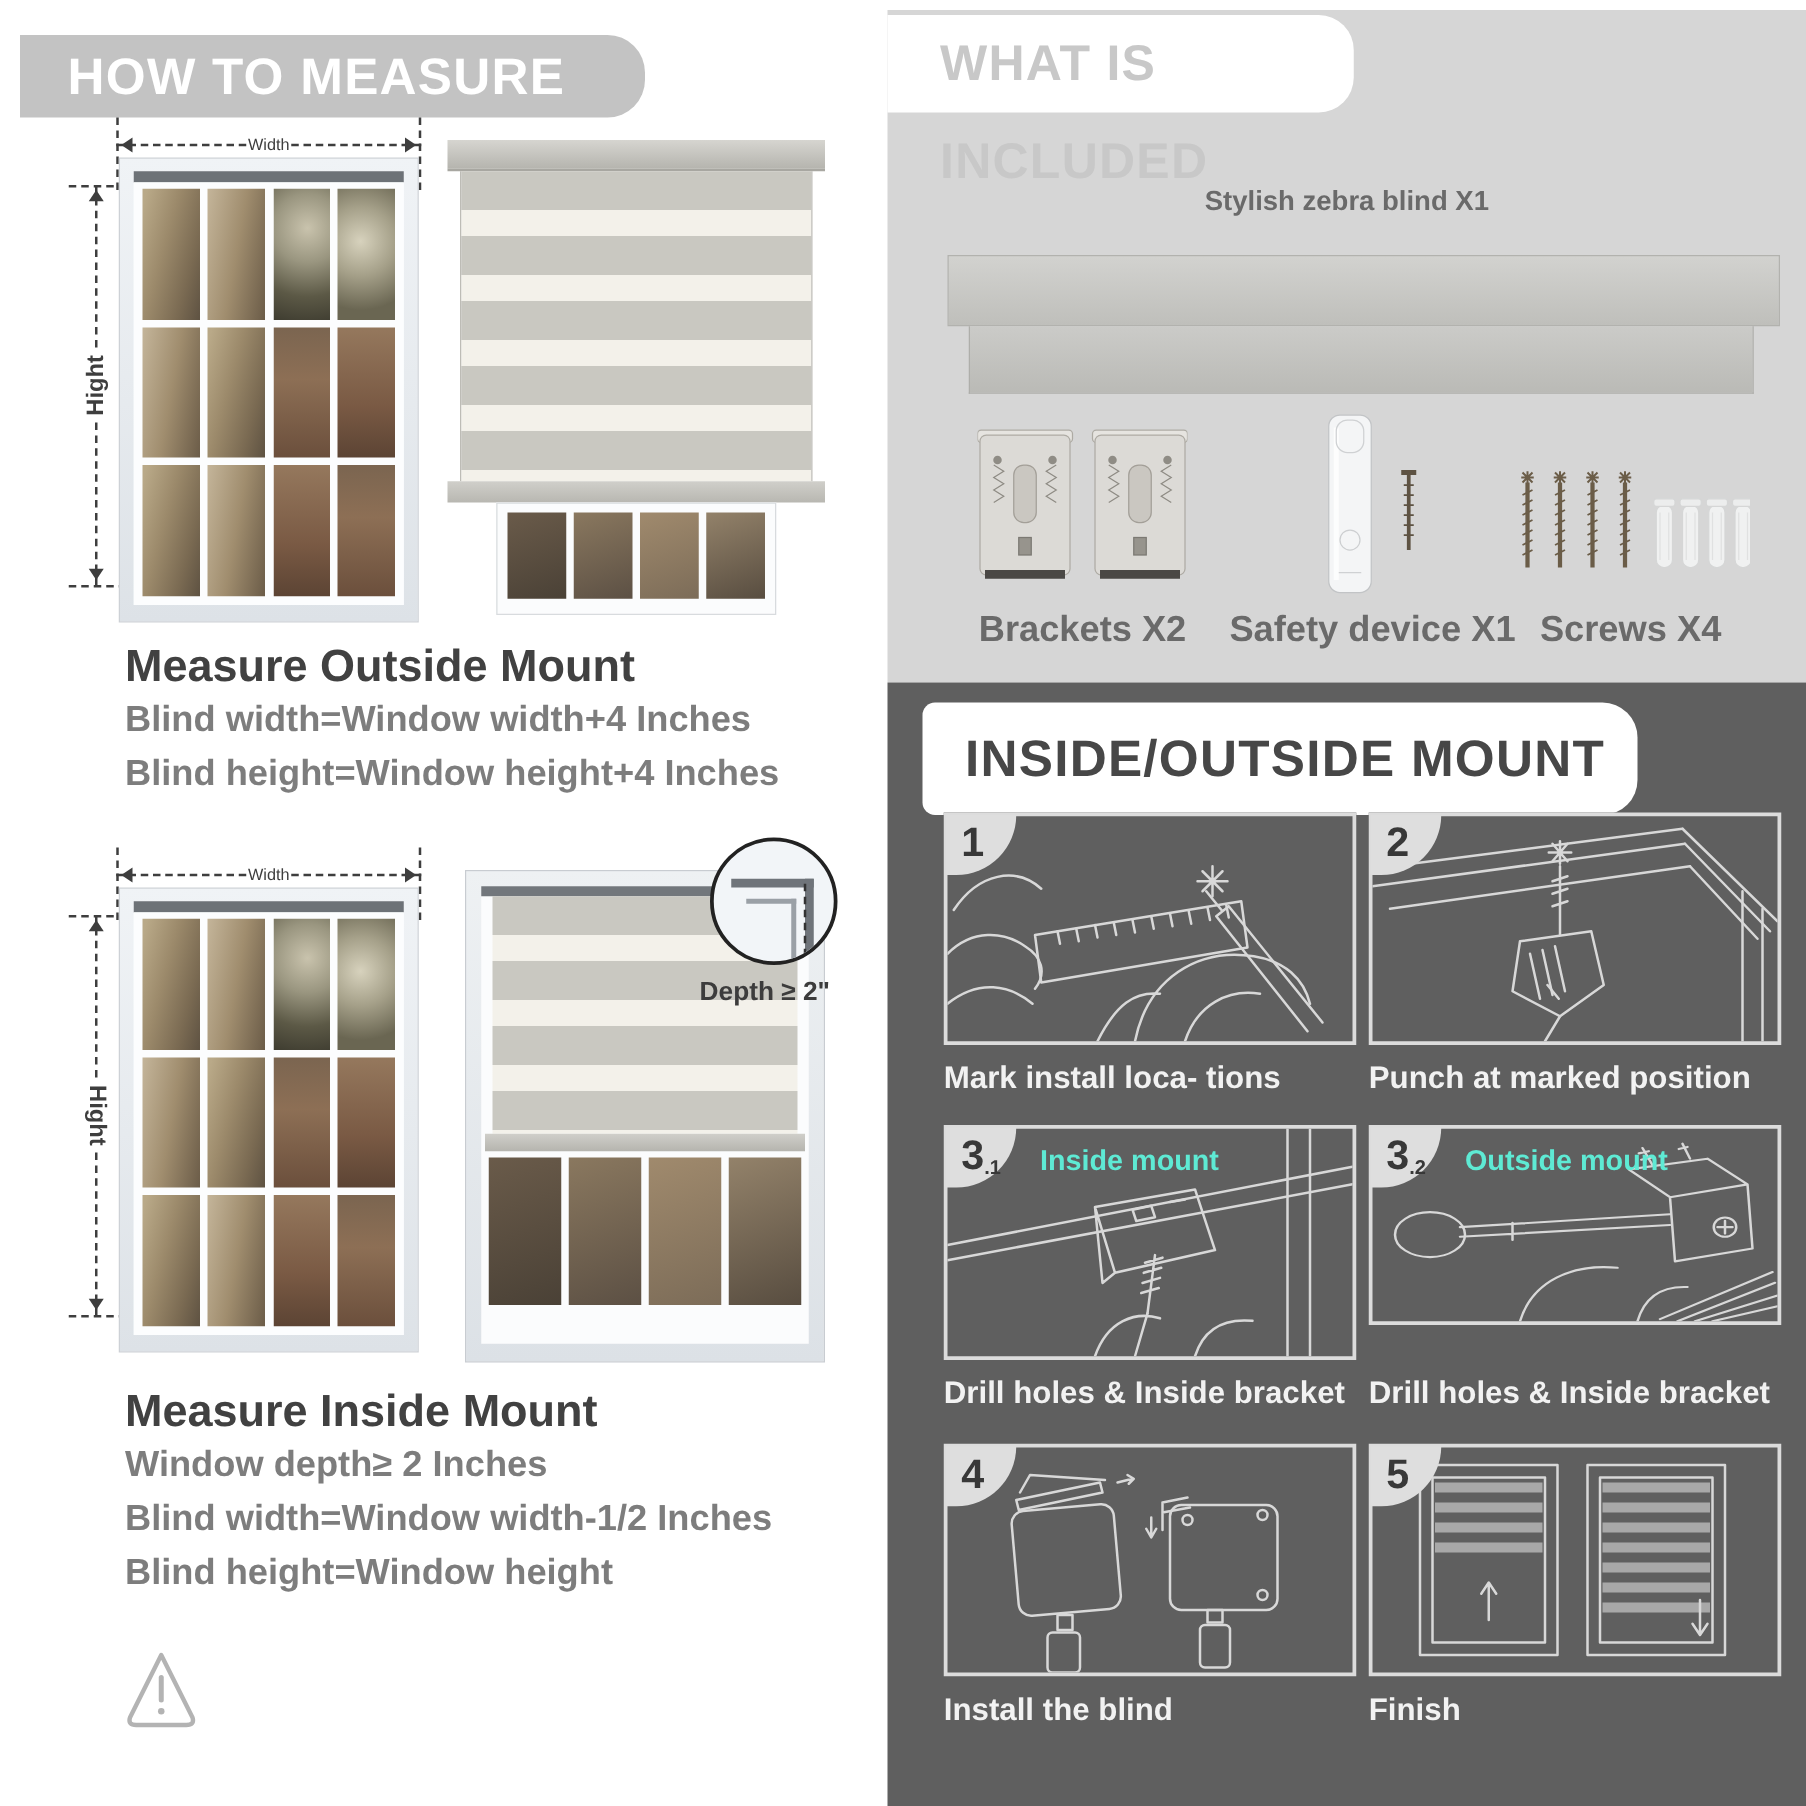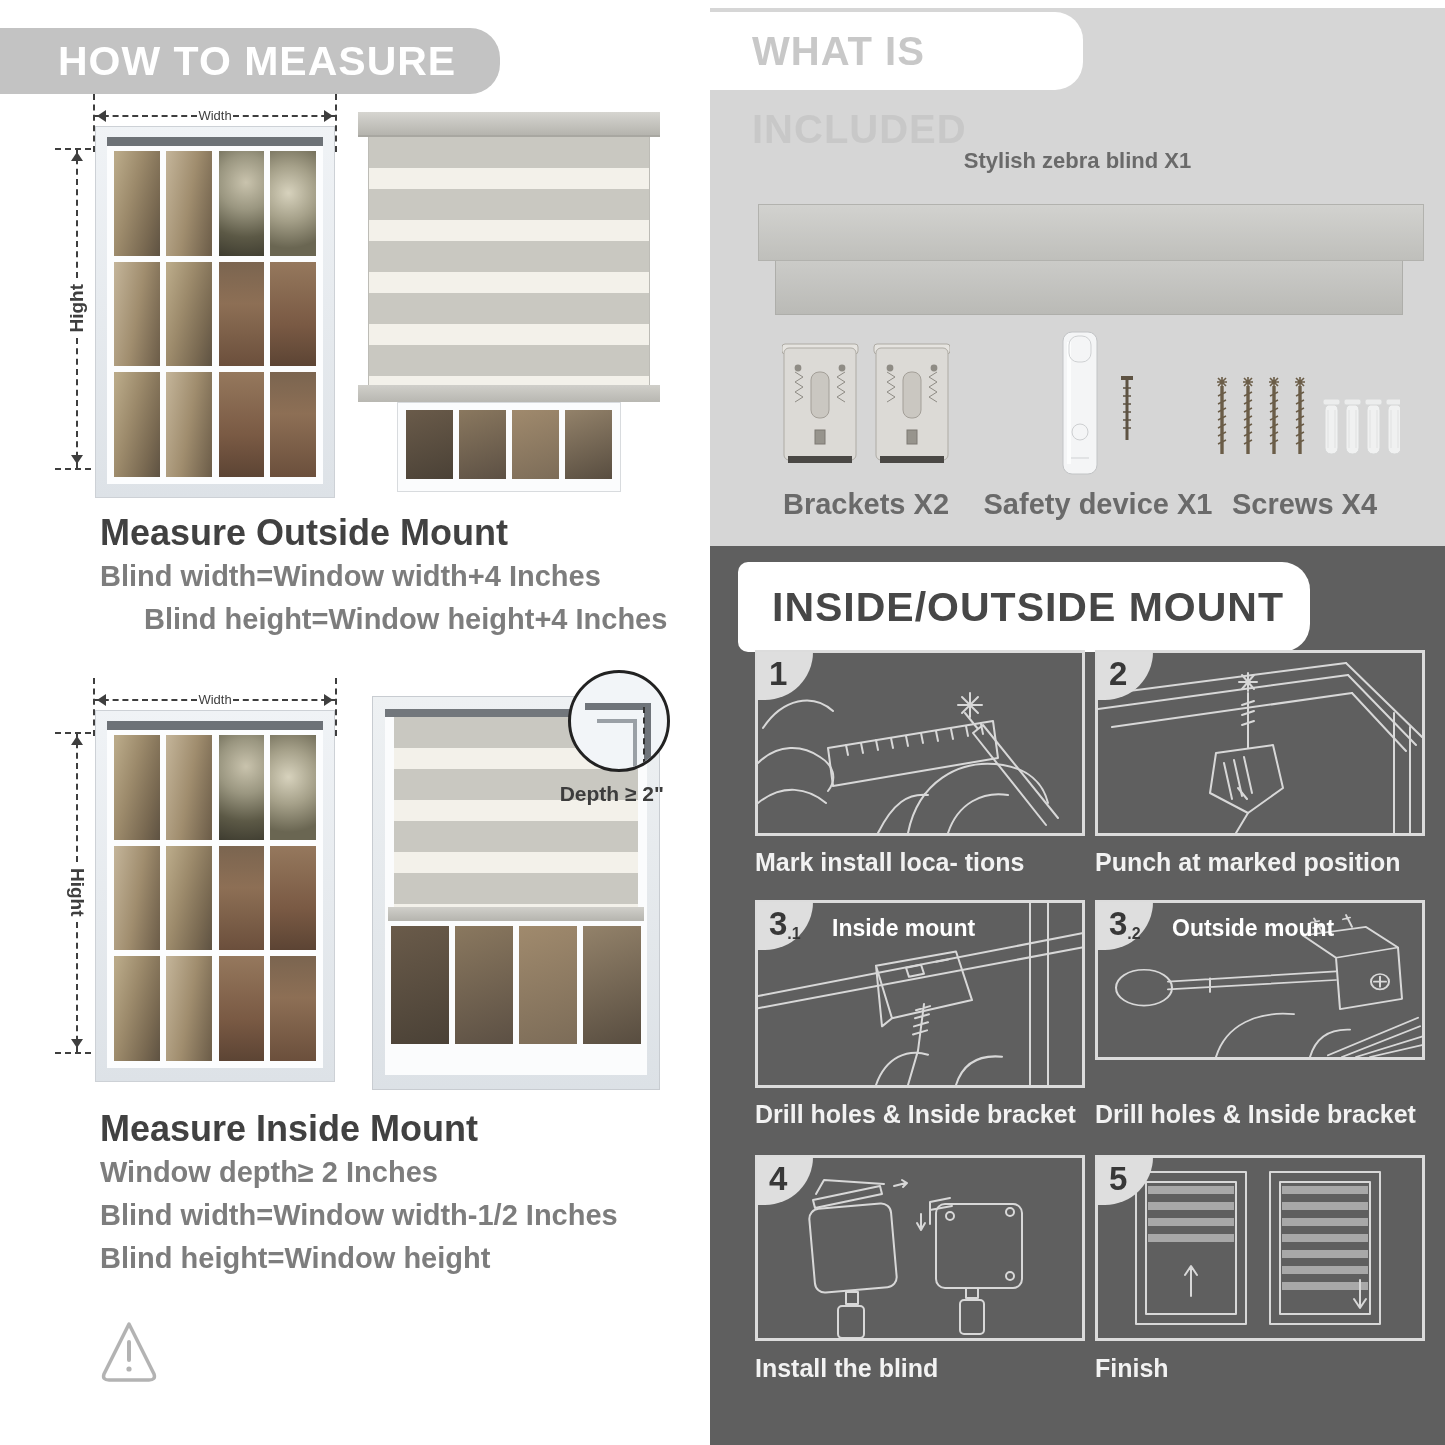--- a/index.html
+++ b/index.html
@@ -1,22 +1,22 @@
 <!DOCTYPE html>
 <html><head>
 <meta charset="utf-8">
 <style>
   html,body{margin:0;padding:0;background:#ffffff;}
   #page{position:relative;width:1445px;height:1445px;background:#ffffff;overflow:hidden;
         font-family:"Liberation Sans", sans-serif;}
 
   
-  .l-header{position:absolute;left:0;top:28px;width:500px;height:66px;background:#c3c3c3;
+  .l-header{position:absolute;left:16px;top:28px;width:500px;height:66px;background:#c3c3c3;
             border-radius:0 30px 30px 0;color:#ffffff;font-weight:700;font-size:41px;
-            line-height:66px;padding-left:58px;box-sizing:border-box;letter-spacing:1px;}
+            line-height:66px;padding-left:38px;box-sizing:border-box;letter-spacing:1px;}
 
   .fig{position:absolute;}
   
   .win-outer{position:absolute;inset:0;background:linear-gradient(180deg,#f0f3f6,#dde2e7);
              border:1px solid #cdd1d6;box-sizing:border-box;padding:10px 11px 13px;}
   .win-top-bar{height:9px;background:#6d7277;}
   .sashes{height:calc(100% - 9px);border:7px solid #fcfdfe;border-top-width:5px;display:flex;gap:7px;
           background:#fcfdfe;box-sizing:border-box;}
   .sash{flex:1;display:grid;grid-template-columns:1fr 1fr;grid-template-rows:1fr 1fr 1fr;gap:6px;}
   .p-stoneA{background:linear-gradient(105deg,#b9a988 5%,#9c8a6b 40%,#7a6a52 75%,#5e5242 100%);}
@@ -100,21 +100,21 @@
   .right-dark{position:absolute;left:710px;top:546px;width:735px;height:899px;background:#5f5f5f;}
   .mount-label{position:absolute;left:28px;top:16px;width:572px;height:90px;background:#ffffff;
                border-radius:10px 28px 28px 10px;color:#474747;font-weight:700;font-size:41px;
                line-height:90px;padding-left:34px;box-sizing:border-box;letter-spacing:1px;}
   .step-panel{position:absolute;width:330px;border:3px solid #dcdcdc;background:#5f5f5f;box-sizing:border-box;}
   .step-art{position:absolute;inset:0;width:100%;height:100%;}
   .badge{position:absolute;top:-1px;left:-1px;width:56px;height:48px;background:#dedede;
          border-radius:0 0 52px 0;color:#383838;font-weight:700;font-size:33px;line-height:44px;
          padding-left:12px;box-sizing:border-box;}
   .badge .sub{font-size:16px;position:relative;top:4px;}
-  .inner-label{position:absolute;left:74px;top:12px;color:#ffffff;font-weight:700;font-size:23px;}
+  .inner-label{position:absolute;left:74px;top:12px;color:#5eead4;font-weight:700;font-size:23px;}
   .step-caption{position:absolute;color:#f2f2f2;font-weight:700;font-size:25px;white-space:nowrap;}
 
   svg{display:block;}
 </style>
 </head>
 <body>
 
 <div id="page">
 
   <div class="l-header">HOW TO MEASURE</div>
@@ -164,21 +164,21 @@
     <div class="win-under">
       <div class="up1"></div>
         <div class="up2"></div>
       <div class="up3"></div>
         <div class="up4"></div>
     </div>
   </div>
 
   <div class="m-title" style="top:512px;">Measure Outside Mount</div>
   <div class="m-line" style="top:560px;">Blind width=Window width+4 Inches</div>
-  <div class="m-line" style="top:603px;margin-left:44px;">Blind height=Window height+4 Inches</div>
+  <div class="m-line" style="top:603px;">Blind height=Window height+4 Inches</div>
 
   <div class="fig" style="left:95px;top:710px;width:240px;height:372px;">
     <div class="w-arrow" style="left:-2px;right:-2px;top:-18px;">
       <div class="w-line ah-l"></div>
       <span>Width</span>
       <div class="w-line ah-r"></div>
     </div>
     <div class="w-tick" style="left:-2px;top:-32px;height:58px;"></div>
     <div class="w-tick" style="right:-2px;top:-32px;height:58px;"></div>
     <div class="v-arrow" style="left:-30px;top:22px;height:320px;">

